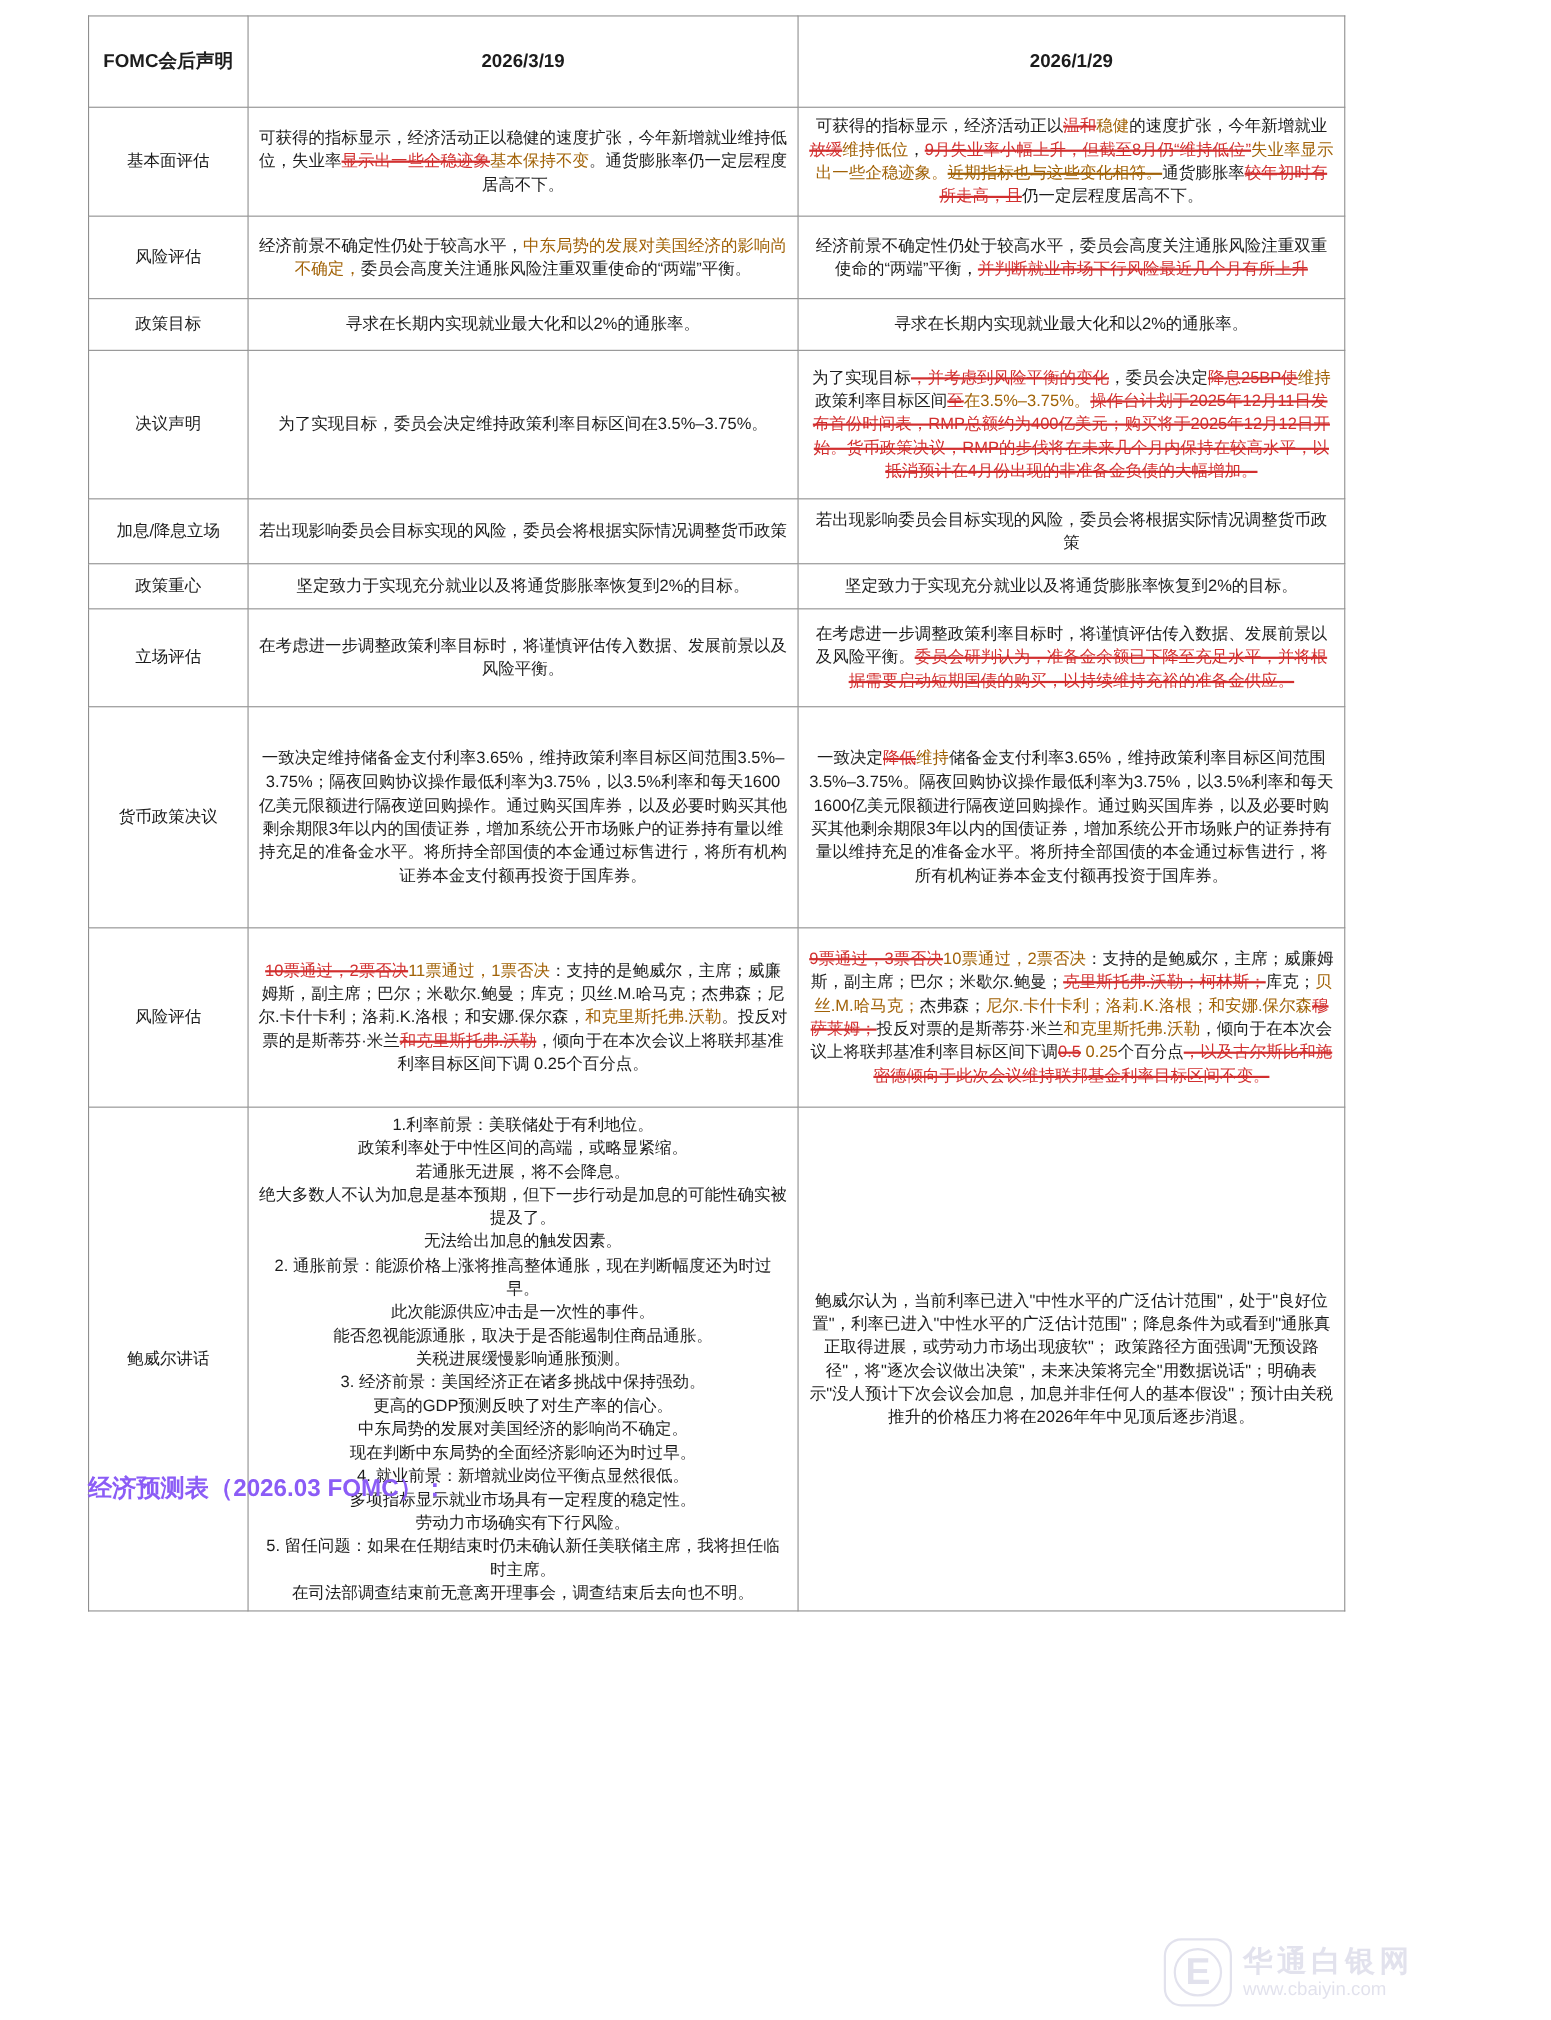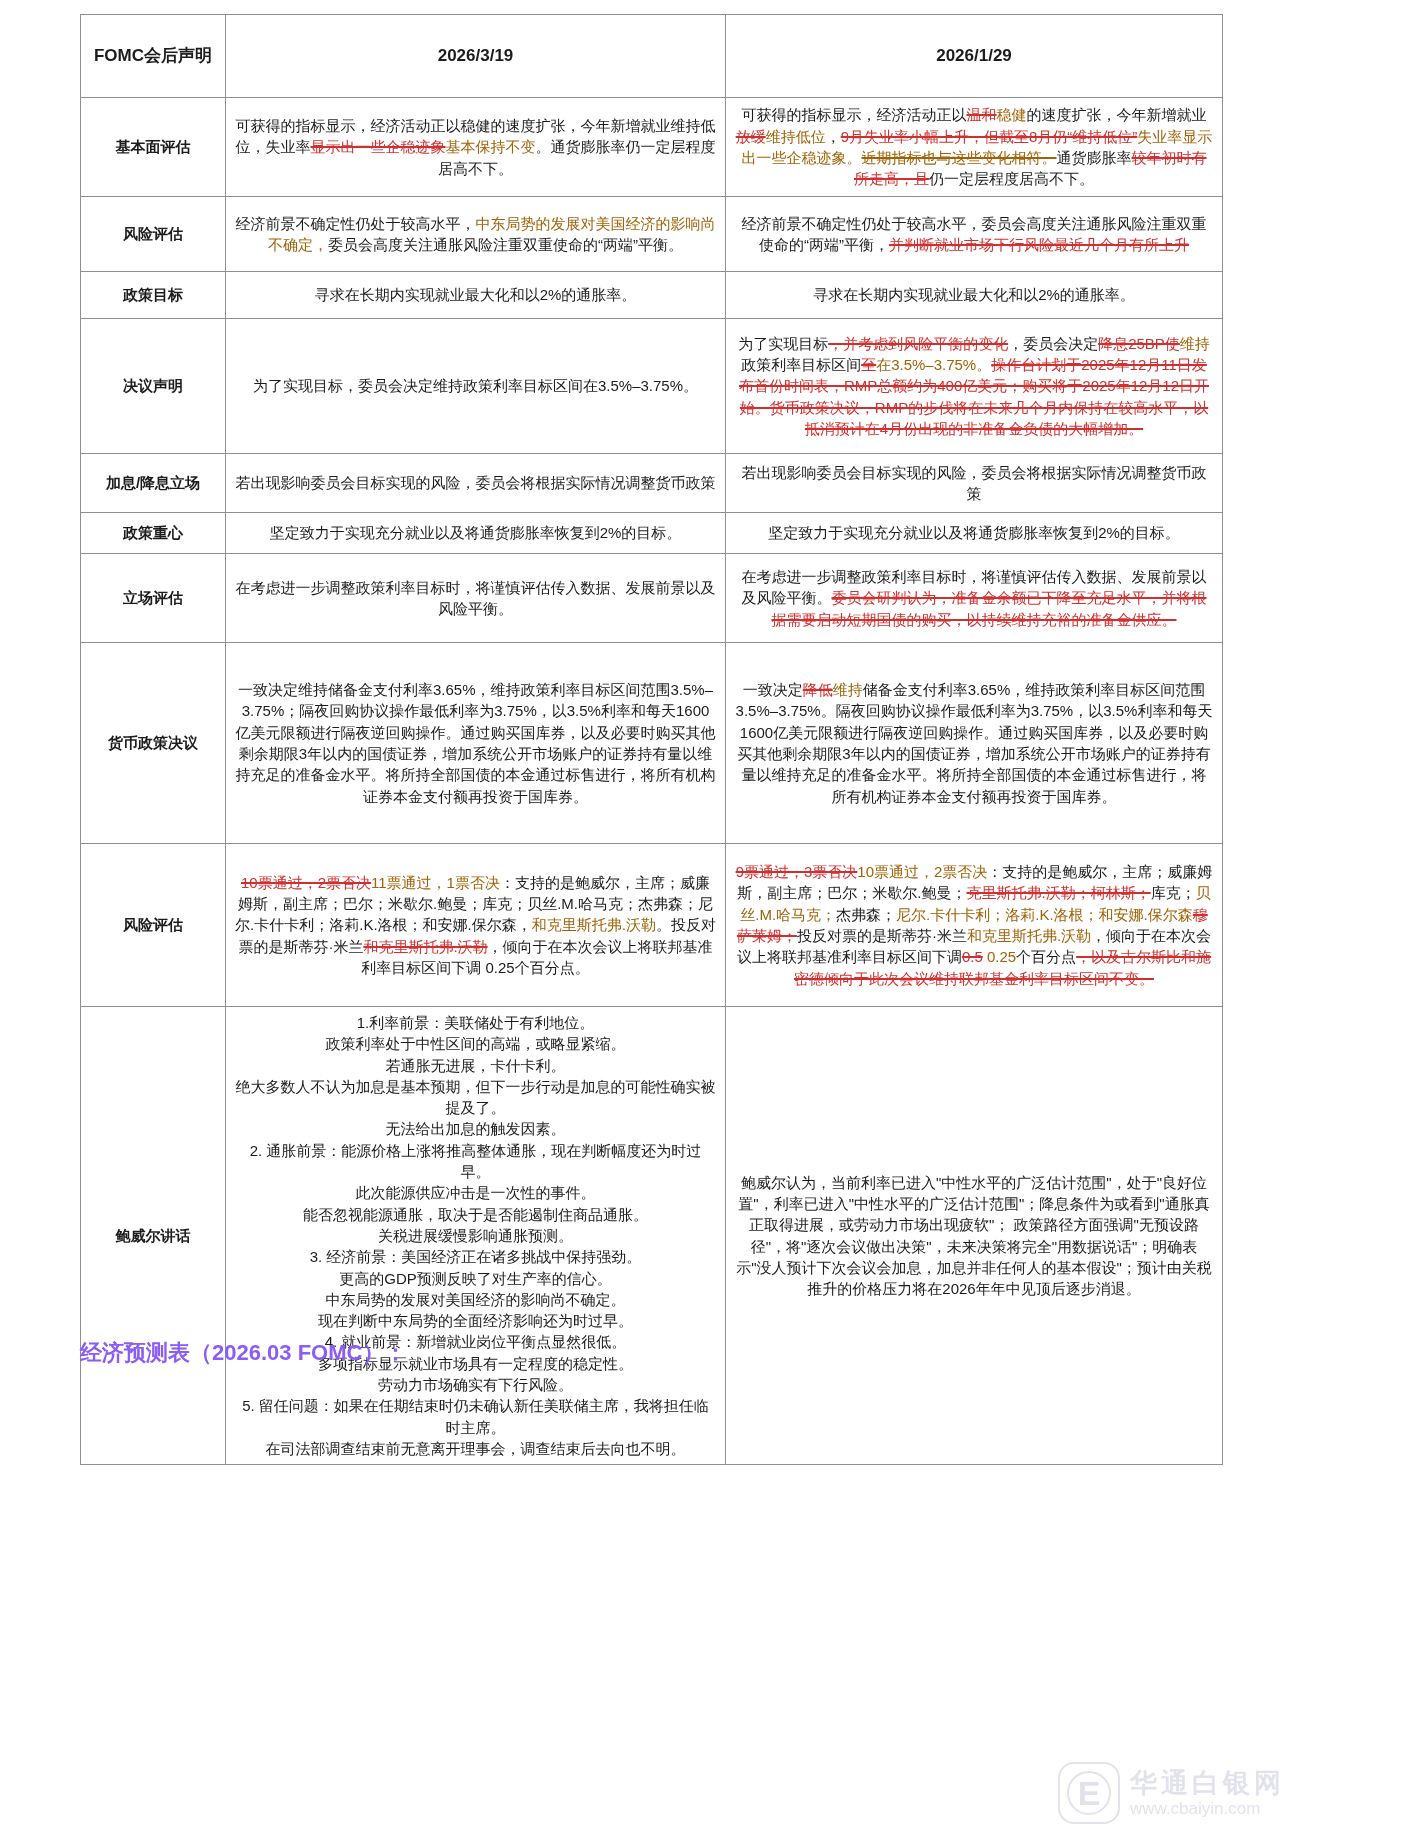--- a/index.html
+++ b/index.html
@@ -24,21 +24,21 @@
     text-align:center;
     padding:5px 9px;
     font-size:15px;
     line-height:1.42;
     word-break:break-word;
   }
   col.c-label{width:145px;}
   col.c-left{width:500px;}
   col.c-right{width:497px;}
   tr.hdr th{height:72px;font-size:17px;font-weight:bold;}
-  td.row-label{font-weight:bold;font-size:16px;}
+  td.row-label{font-weight:normal;font-size:16px;}
   td.align-left{text-align:left;}
   .cell-line{display:block;}
   .c-r{color:#d22f2f;}
   .c-t{color:#a16207;}
   .st{text-decoration:line-through;text-decoration-thickness:2px;}
   tr.r0 td{height:88px;}
   tr.r1 td{height:64px;}
   tr.r2 td{height:36px;}
   tr.r3 td{height:124px;}
   tr.r4 td{height:48px;}
@@ -136,21 +136,21 @@
         <tr class="r8">
           <td class="row-label">风险评估</td>
           <td><span class="c-r st">10票通过，2票否决</span><span class="c-t">11票通过，1票否决</span><span>：支持的是鲍威尔，主席；威廉姆斯，副主席；巴尔；米歇尔.鲍曼；库克；贝丝.M.哈马克；杰弗森；尼尔.卡什卡利；洛莉.K.洛根；和安娜.保尔森，</span><span class="c-t">和克里斯托弗.沃勒</span><span>。投反对票的是斯蒂芬·米兰</span><span class="c-r st">和克里斯托弗.沃勒</span><span>，倾向于在本次会议上将联邦基准利率目标区间下调 0.25个百分点。</span></td>
           <td><span class="c-r st">9票通过，3票否决</span><span class="c-t">10票通过，2票否决</span><span>：支持的是鲍威尔，主席；威廉姆斯，副主席；巴尔；米歇尔.鲍曼；</span><span class="c-r st">克里斯托弗.沃勒；柯林斯；</span><span>库克；</span><span class="c-t">贝丝.M.哈马克；</span><span>杰弗森；</span><span class="c-t">尼尔.卡什卡利；洛莉.K.洛根；和安娜.保尔森</span><span class="c-r st">穆萨莱姆；</span><span>投反对票的是斯蒂芬·米兰</span><span class="c-t">和克里斯托弗.沃勒</span><span>，倾向于在本次会议上将联邦基准利率目标区间下调</span><span class="c-r st">0.5</span><span class="c-t"> 0.25</span><span>个百分点</span><span class="c-r st">，以及古尔斯比和施密德倾向于此次会议维持联邦基金利率目标区间不变。</span></td>
         </tr>
         <tr class="r9">
           <td class="row-label">鲍威尔讲话</td>
           <td class="align-left">
             <div class="cell-line">1.利率前景：美联储处于有利地位。</div>
             <div class="cell-line">政策利率处于中性区间的高端，或略显紧缩。</div>
-            <div class="cell-line">若通胀无进展，卡什卡利。</div>
+            <div class="cell-line">若通胀无进展，将不会降息。</div>
             <div class="cell-line">绝大多数人不认为加息是基本预期，但下一步行动是加息的可能性确实被提及了。</div>
             <div class="cell-line">无法给出加息的触发因素。</div>
             <div class="cell-line">2. 通胀前景：能源价格上涨将推高整体通胀，现在判断幅度还为时过早。</div>
             <div class="cell-line">此次能源供应冲击是一次性的事件。</div>
             <div class="cell-line">能否忽视能源通胀，取决于是否能遏制住商品通胀。</div>
             <div class="cell-line">关税进展缓慢影响通胀预测。</div>
             <div class="cell-line">3. 经济前景：美国经济正在诸多挑战中保持强劲。</div>
             <div class="cell-line">更高的GDP预测反映了对生产率的信心。</div>
             <div class="cell-line">中东局势的发展对美国经济的影响尚不确定。</div>
             <div class="cell-line">现在判断中东局势的全面经济影响还为时过早。</div>

